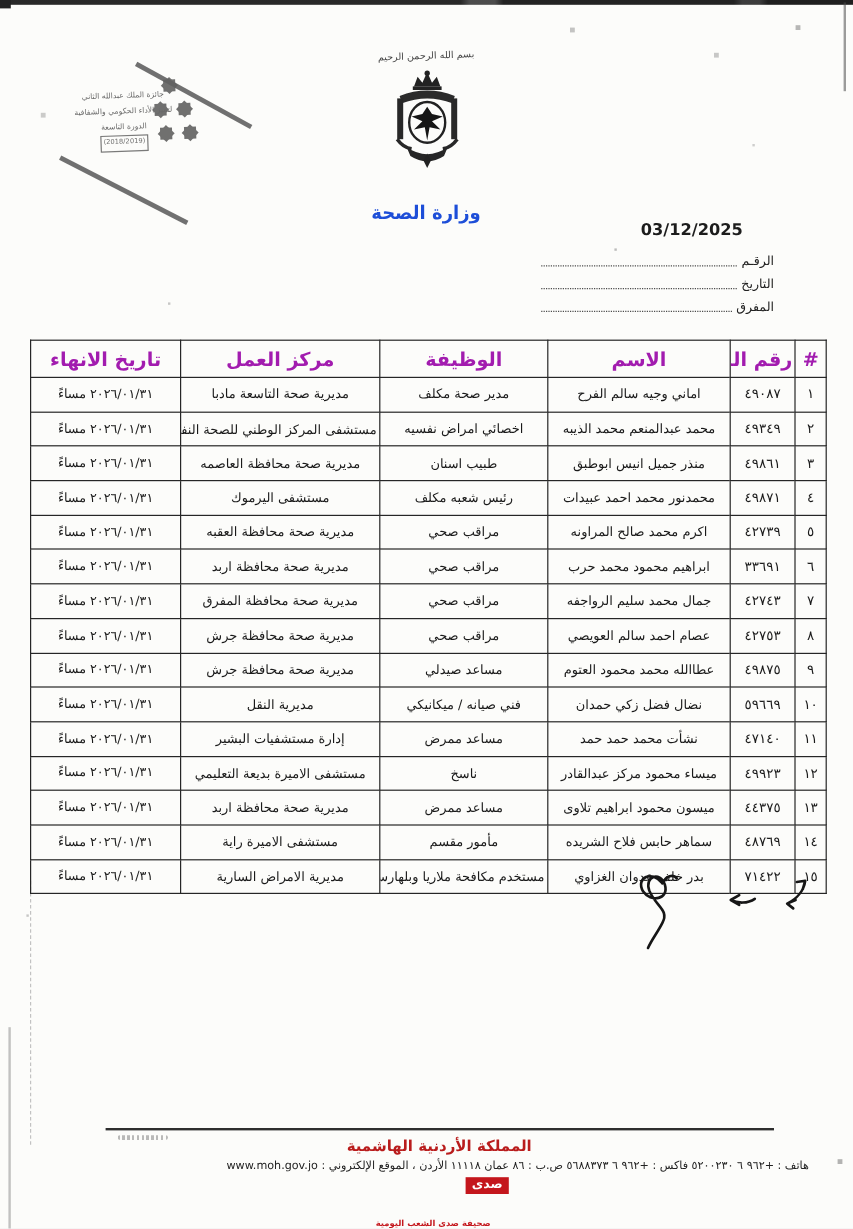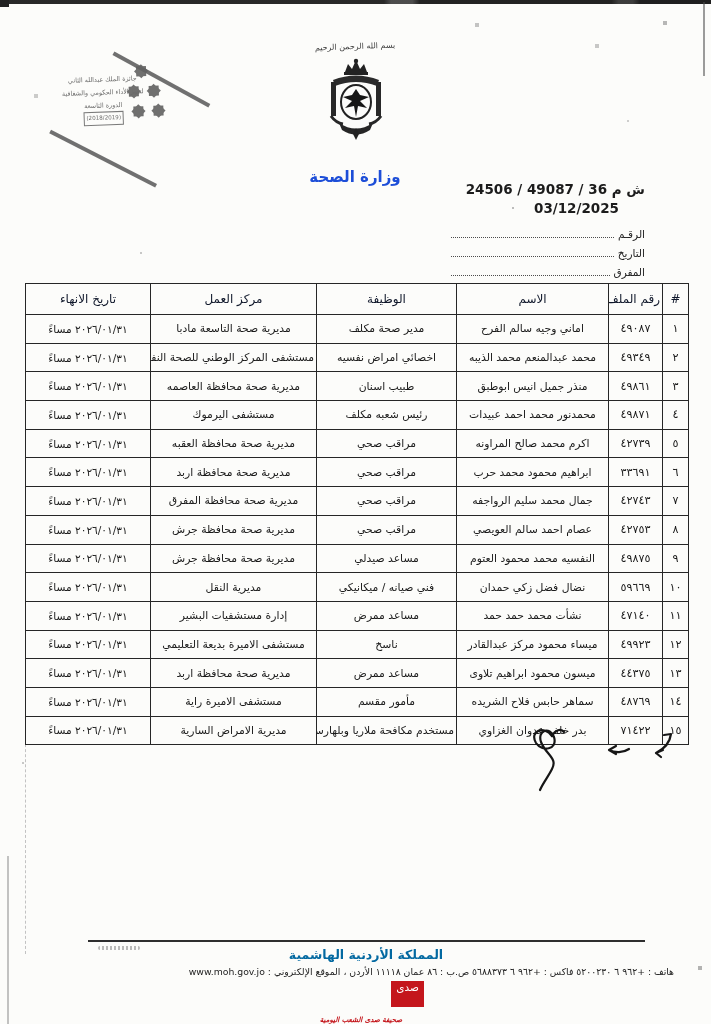--- a/index.html
+++ b/index.html
@@ -43,41 +43,41 @@
   .field { display:flex; direction:rtl; align-items:flex-end; margin-top:7px; font-size:10.5px; color:#222; }
   .field .lbl { flex:0 0 auto; }
   .field .dots { flex:1 1 auto; border-bottom:1.6px dotted #4c4c4c; height:9px; margin:0 4px 2px 6px; }
 
   
   table.doc-table { position:absolute; top:283px; left:25px; width:663px;
     border-collapse:collapse; direction:rtl; table-layout:fixed;
     font-family:"DejaVu Sans", sans-serif; }
   .doc-table th, .doc-table td { border:1.3px solid #262626; text-align:center; vertical-align:middle;
     padding:0 2px; overflow:hidden; white-space:nowrap; letter-spacing:-0.2px; }
-  .doc-table th { font-size:12px; font-weight:normal; height:30px; color:#0f172a; }
+  .doc-table th { font-size:16px; font-weight:bold; height:30px; color:#a21caf; }
   .doc-table td { font-size:10.8px; height:27.7px; color:#1a1a1a; }
   .doc-table td.c-file, .doc-table td.c-idx { font-size:11.2px; }
   .doc-table td.c-date { font-size:10.6px; }
 
   
   .sig-wrap { position:absolute; left:495px; top:722px; }
 
   
   .footer-line { position:absolute; left:88px; top:940px; width:557px; height:2px; background:#2e2e2e; }
   .faded-print { position:absolute; left:98px; top:946px; width:42px; height:4px;
     background:repeating-linear-gradient(90deg,#8d8d8d 0 2px, transparent 2px 4px); opacity:.6; border-radius:2px; }
   .kingdom { position:absolute; left:205px; top:947px; width:322px; text-align:center;
-    font-size:12.5px; font-weight:bold; color:#0369a1; }
+    font-size:12.5px; font-weight:bold; color:#b91c1c; }
   .contact { position:absolute; left:38px; top:966px; width:636px; 
     direction:rtl; font-size:9.3px; color:#222; }
 
   
   .wm { position:absolute; left:294px; top:981px; width:134px; height:43px; }
-  .wm-badge { position:absolute; right:4px; top:0; color:#fff; font-size:10.5px; font-weight:normal;
-    padding:0 5px 13px; line-height:1.25; z-index:2; }
+  .wm-badge { position:absolute; right:4px; top:0; color:#fff; font-size:10.5px; font-weight:bold;
+    padding:0 5px 1px; line-height:1.25; z-index:2; }
   .wm-title { position:absolute; right:0; top:5px; width:100%; text-align:center; direction:rtl;
     font-size:30px; font-weight:bold; line-height:1; color:#101010;
     text-shadow:1px 1px 0 #fff, -1px -1px 0 #fff; }
   .wm-tagline { position:absolute; bottom:0; left:0; width:100%; text-align:center;
     font-size:7px; font-weight:bold; }
 </style>
 </head>
 <body>
 
 <div class="page">
@@ -138,21 +138,20 @@
     <rect x="56" y="26" width="5" height="34" fill="#282828"></rect>
     <path d="M11 60 q5 7 12 8 M61 60 q-5 7 -12 8" stroke="#282828" stroke-width="3" fill="none"></path>
     <ellipse cx="36" cy="46" rx="15" ry="17" fill="none" stroke="#222" stroke-width="2"></ellipse>
     <path d="M36 33 l-4 6 l-9 2 l9 4 l-7 7 l9 -2 l2 11 l2 -11 l9 2 l-7 -7 l9 -4 l-9 -2 z" fill="#161616"></path>
     <path d="M19 67 q17 11 34 0 l-3 7 q-14 9 -28 0 z" fill="#262626"></path>
     <path d="M33 78 l3 -6 l3 6 l-3 6 z" fill="#222"></path>
   </svg>
   <div class="ministry-title">وزارة الصحة</div>
 
   <div class="ref">
-    <div class="ref-no">ش م 36 / 49087 / 24506</div>
     <div class="ref-date">03/12/2025</div>
     <div class="field">
       <span class="lbl">الرقـم</span>
       <span class="dots"></span>
     </div>
     <div class="field">
       <span class="lbl">التاريخ</span>
       <span class="dots"></span>
     </div>
     <div class="field">
@@ -241,21 +240,21 @@
       <td class="c-idx">٨</td>
       <td class="c-file">٤٢٧٥٣</td>
       <td class="c-name">عصام احمد سالم العويصي</td>
       <td class="c-job">مراقب صحي</td>
       <td class="c-center">مديرية صحة محافظة جرش</td>
       <td class="c-date">٢٠٢٦/٠١/٣١ مساءً</td>
     </tr>
         <tr>
       <td class="c-idx">٩</td>
       <td class="c-file">٤٩٨٧٥</td>
-      <td class="c-name">النفسيه محمد محمود العتوم</td>
+      <td class="c-name">عطاالله محمد محمود العتوم</td>
       <td class="c-job">مساعد صيدلي</td>
       <td class="c-center">مديرية صحة محافظة جرش</td>
       <td class="c-date">٢٠٢٦/٠١/٣١ مساءً</td>
     </tr>
         <tr>
       <td class="c-idx">١٠</td>
       <td class="c-file">٥٩٦٦٩</td>
       <td class="c-name">نضال فضل زكي حمدان</td>
       <td class="c-job">فني صيانه / ميكانيكي</td>
       <td class="c-center">مديرية النقل</td>
@@ -315,16 +314,16 @@
     </svg>
   </div>
 
   <div class="footer-line"></div>
   <div class="faded-print"></div>
   <div class="kingdom">المملكة الأردنية الهاشمية</div>
   <div class="contact">هاتف : +٩٦٢ ٦ ٥٢٠٠٢٣٠ فاكس : +٩٦٢ ٦ ٥٦٨٨٣٧٣ ص.ب : ٨٦ عمان ١١١١٨ الأردن ، الموقع الإلكتروني : www.moh.gov.jo</div>
 
   <div class="wm">
     <span class="wm-badge" style="background: rgb(196, 22, 28);">صدى</span>
-    <div class="wm-tagline" style="color: rgb(196, 22, 28); font-style: italic;">صحيفة صدى الشعب اليومية</div>
+    <div class="wm-tagline" style="color: rgb(196, 22, 28);">صحيفة صدى الشعب اليومية</div>
   </div>
 
 </div>
 
 </body></html>

